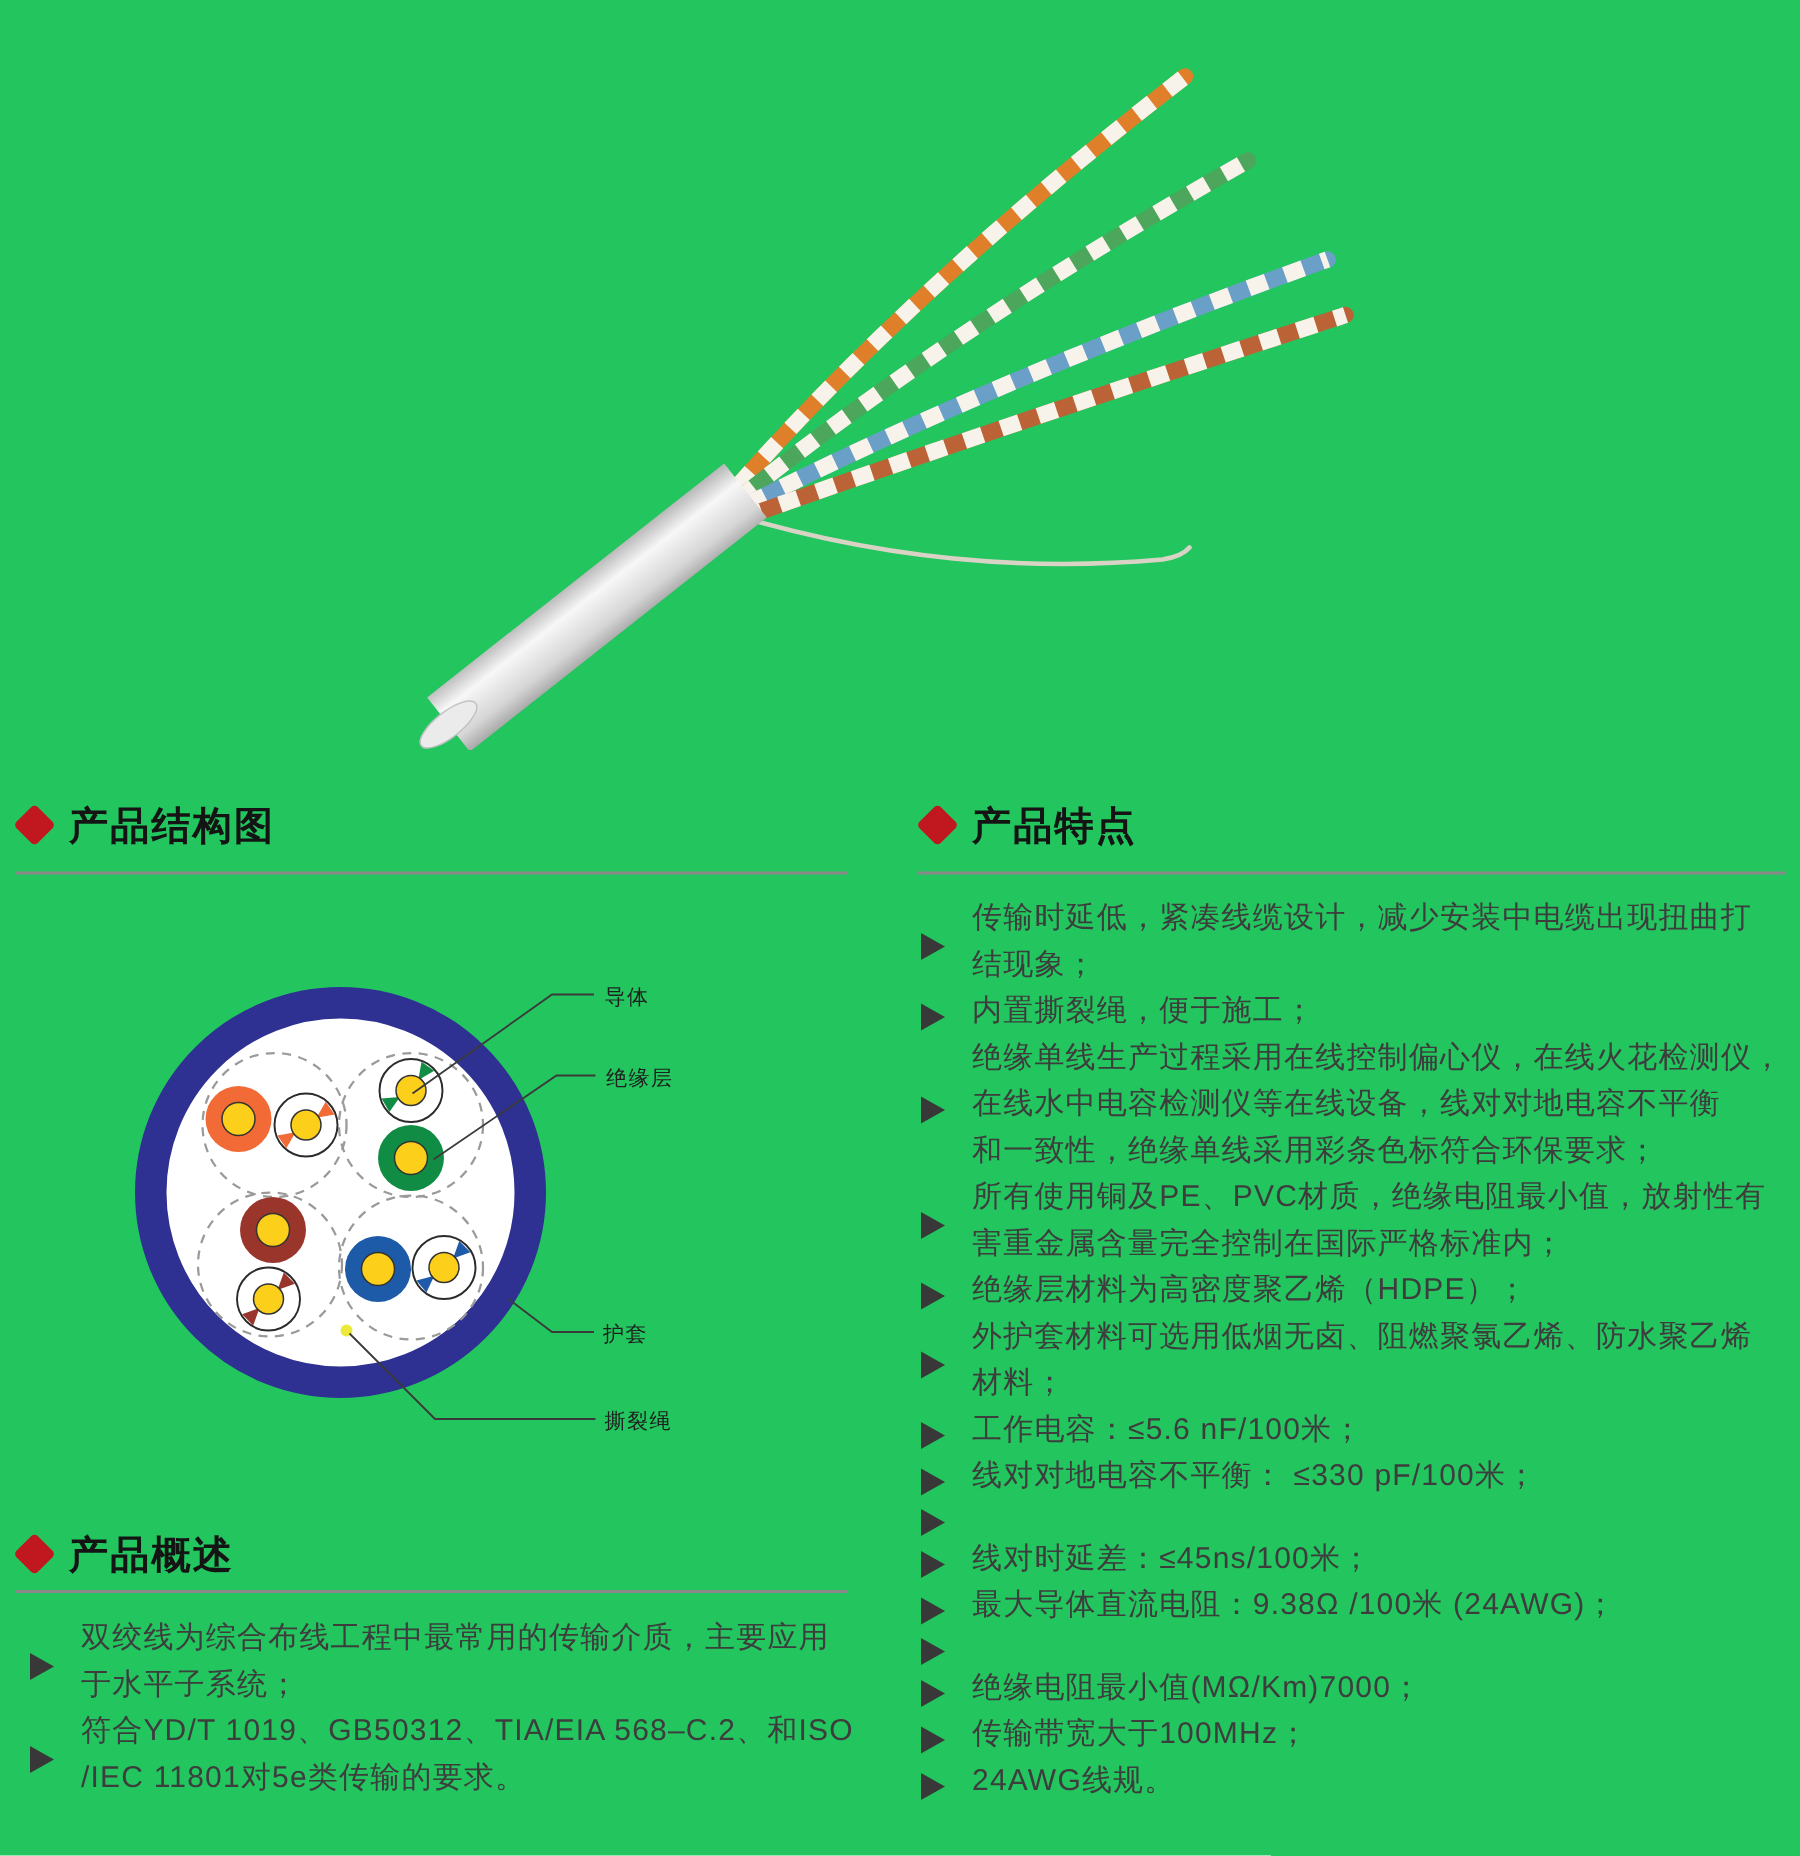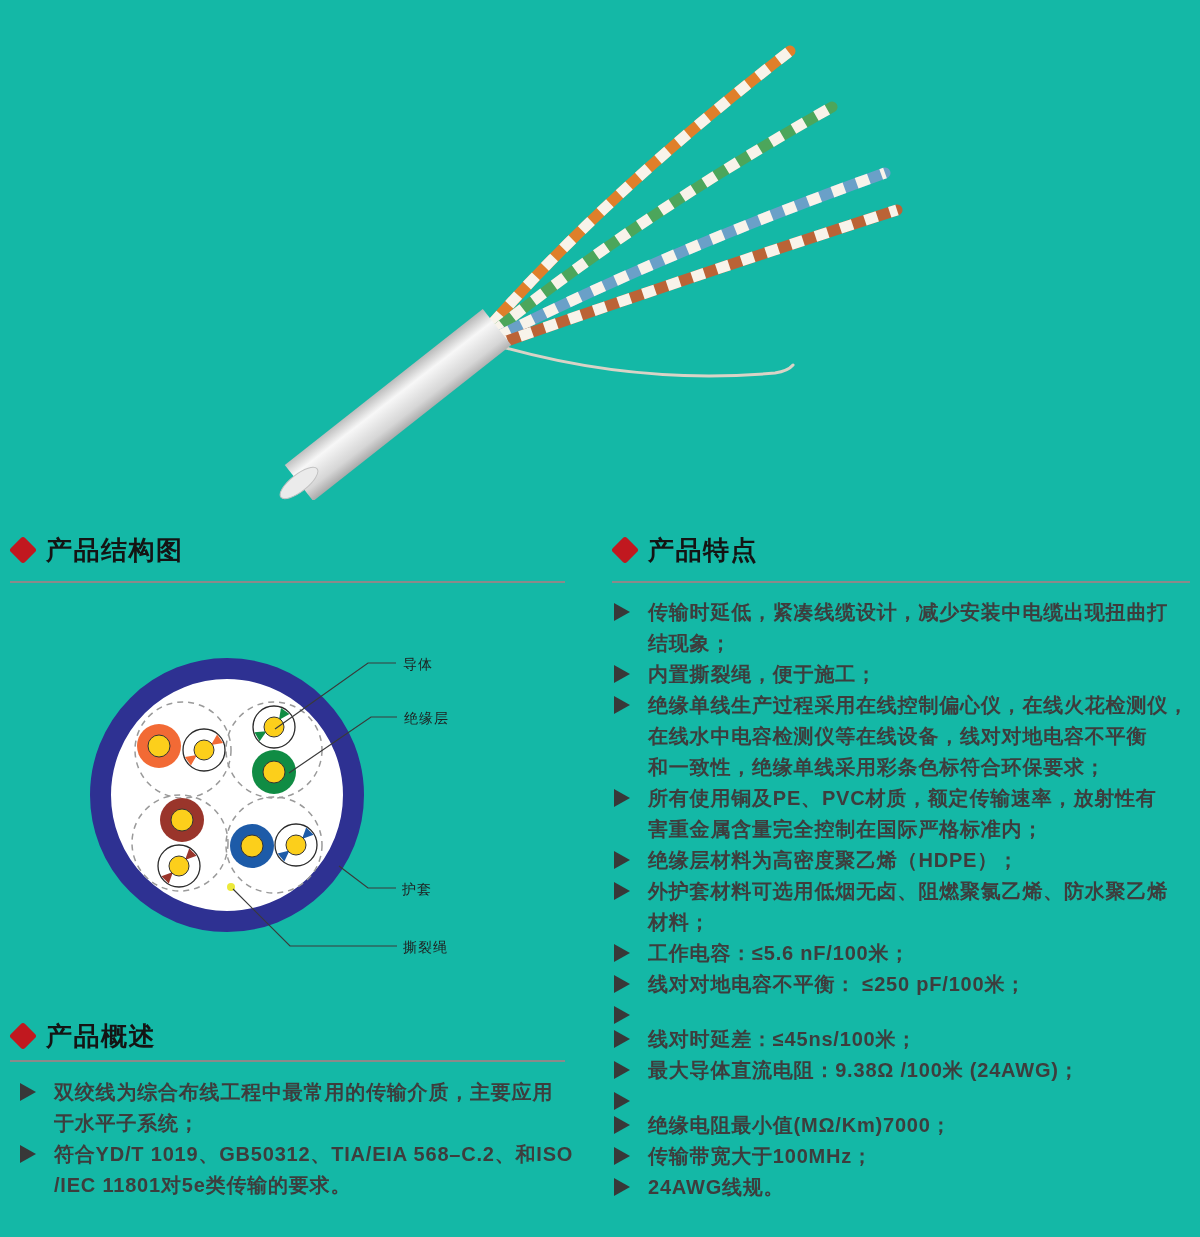--- a/index.html
+++ b/index.html
@@ -1,24 +1,24 @@
 <!DOCTYPE html>
 <html><head>
 <meta charset="utf-8">
 <style>
   html,body{margin:0;padding:0;background:#ffffff;}
-  .page{position:relative;width:1200px;height:1237px;background:#14b8a6;overflow:hidden;
+  .page{position:relative;width:1200px;height:1237px;background:#22c55e;overflow:hidden;
         font-family:"Liberation Sans","DejaVu Sans",sans-serif;}
   svg.abs{position:absolute;}
   .sec-hdr{position:absolute;display:flex;align-items:center;gap:13px;height:38px;}
   .diamond{width:20px;height:20px;background:#c1181f;transform:rotate(45deg);border-radius:3px;flex:0 0 auto;margin-left:3px;}
   .sec-title{font-size:26px;font-weight:bold;color:#141414;letter-spacing:1.5px;white-space:nowrap;}
   .rule{position:absolute;height:2px;background:#8a8a8a;}
   .blist{position:absolute;}
-  .li{display:flex;align-items:flex-start;font-weight:bold;}
+  .li{display:flex;align-items:center;}
   .tri{width:0;height:0;border-left:16px solid #383838;border-top:9px solid transparent;
        border-bottom:9px solid transparent;margin:6px 0 0 2px;flex:0 0 auto;}
   .li-text{margin-left:18px;}
   .li-line{font-size:20px;line-height:31px;letter-spacing:0.8px;color:#3d3d3d;white-space:nowrap;}
 </style>
 </head>
 <body>
 
 <div class="page">
 
@@ -149,21 +149,21 @@
     <div class="li-text">
           <div class="li-line">绝缘单线生产过程采用在线控制偏心仪，在线火花检测仪，</div>
           <div class="li-line">在线水中电容检测仪等在线设备，线对对地电容不平衡</div>
           <div class="li-line">和一致性，绝缘单线采用彩条色标符合环保要求；</div>
         </div>
   </div>
 
   <div class="li">
     <span class="tri"></span>
     <div class="li-text">
-          <div class="li-line">所有使用铜及PE、PVC材质，额定传输速率，放射性有</div>
+          <div class="li-line">所有使用铜及PE、PVC材质，绝缘电阻最小值，放射性有</div>
           <div class="li-line">害重金属含量完全控制在国际严格标准内；</div>
         </div>
   </div>
 
   <div class="li">
     <span class="tri"></span>
     <div class="li-text">
           <div class="li-line">绝缘层材料为高密度聚乙烯（HDPE）；</div>
         </div>
   </div>
@@ -179,21 +179,21 @@
   <div class="li">
     <span class="tri"></span>
     <div class="li-text">
           <div class="li-line">工作电容：≤5.6 nF/100米；</div>
         </div>
   </div>
 
   <div class="li">
     <span class="tri"></span>
     <div class="li-text">
-          <div class="li-line">线对对地电容不平衡： ≤250 pF/100米；</div>
+          <div class="li-line">线对对地电容不平衡： ≤330 pF/100米；</div>
         </div>
   </div>
 
   <div class="li">
     <span class="tri"></span>
   </div>
 
   <div class="li">
     <span class="tri"></span>
     <div class="li-text">

